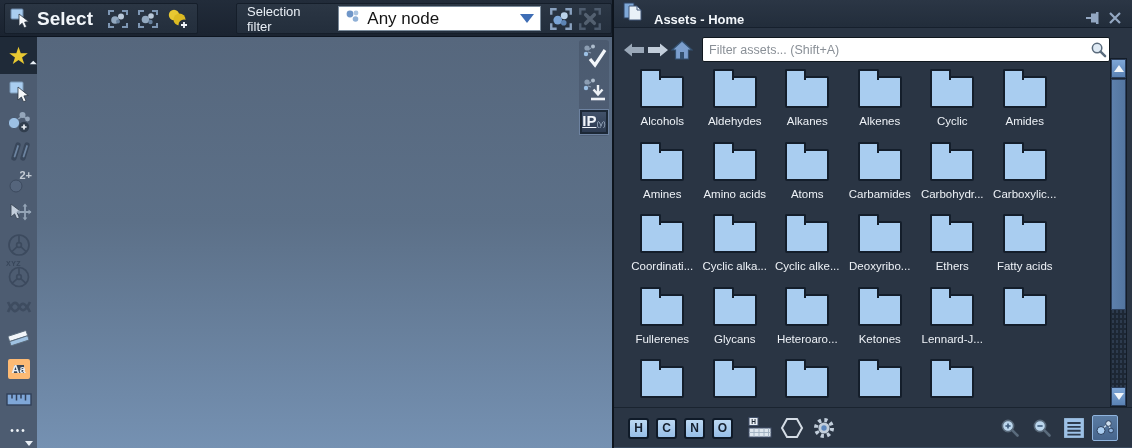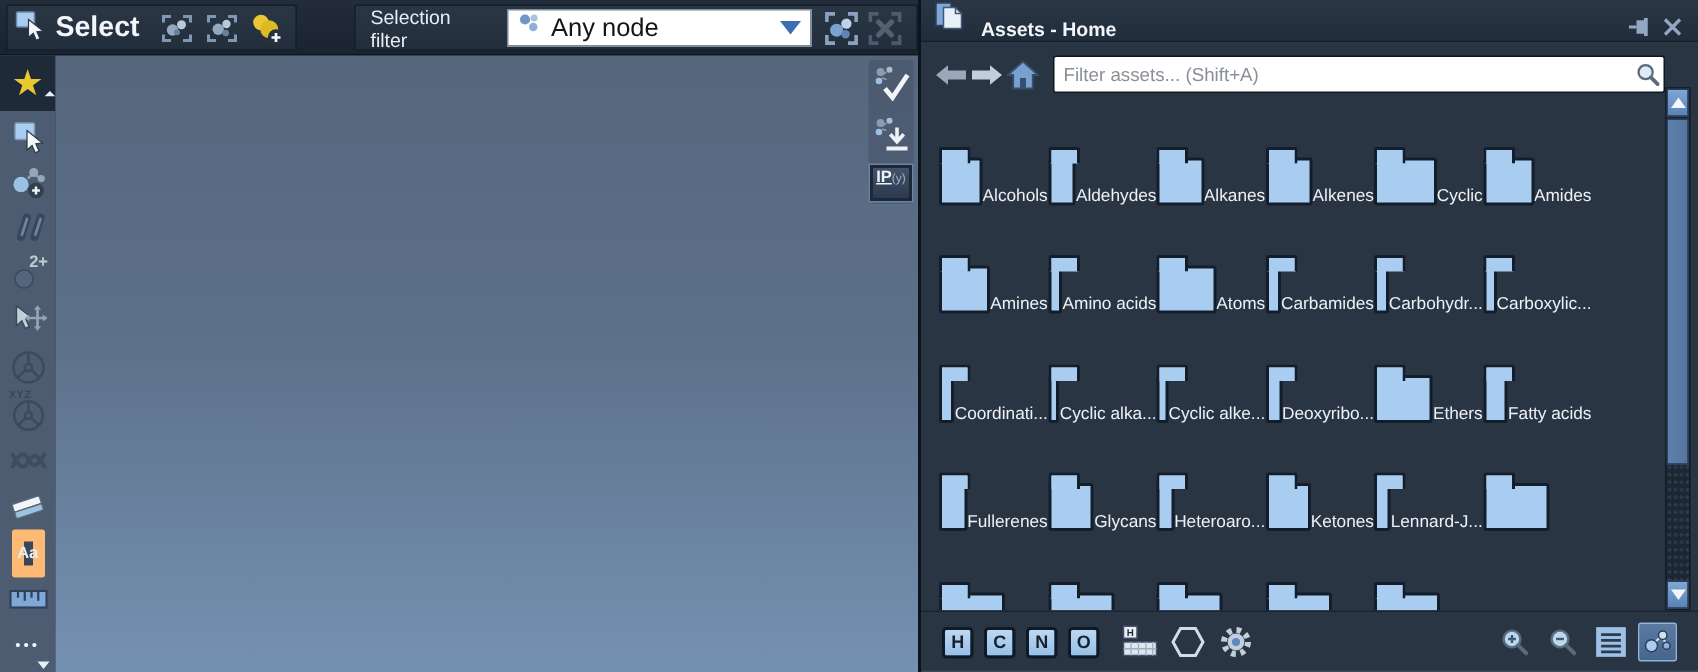--- a/index.html
+++ b/index.html
@@ -30,36 +30,36 @@
     justify-content:center; position:relative; cursor:pointer; }
   #star-slot .star { color:#e9c932; font-size:24px; line-height:24px; }
   .corner-arrow { position:absolute; right:3px; bottom:3px; width:0; height:0;
     border-left:5px solid transparent; border-top:5px solid transparent; border-bottom:5px solid #e8eef5;
     transform:rotate(-135deg); }
   .side-tool { width:37px; height:31px; display:flex; align-items:center; justify-content:center;
     cursor:pointer; position:relative; }
   .charge-txt { color:#55657c; font-size:11px; font-weight:bold; position:absolute; top:2px; right:5px;
     color:#e1e7ee; opacity:.8;}
   .xyz-txt { position:absolute; top:0px; left:6px; font-size:7px; color:#38465a; font-weight:bold; letter-spacing:.5px;}
-  .aa-box { width:22px; height:32px; border:8px solid #fdba74; background:#3a4758; color:#e8eef5;
+  .aa-box { width:22px; height:20px; border:6px solid #fdba74; background:#3a4758; color:#e8eef5;
     font-size:11px; font-weight:bold; display:flex; align-items:center; justify-content:center; border-radius:2px;}
   .more-dots { color:#f2f6fa; font-size:10px; letter-spacing:2px; }
   #sidebar-bottom-arrow { position:absolute; bottom:2px; right:4px; width:0; height:0;
     border-left:4px solid transparent; border-right:4px solid transparent; border-top:5px solid #e8eef5; }
 
   
   #canvas { position:absolute; left:37px; top:37px; width:575px; height:411px;
     background:linear-gradient(#56677d 0%, #5c7088 45%, #7591b2 100%); }
   #mini-toolbar { position:absolute; right:3px; top:3px; width:30px; padding:2px 0;
     background:rgba(25,35,52,.18); border-radius:3px; display:flex; flex-direction:column; align-items:center; gap:6px;}
   .mini-btn { width:28px; height:28px; display:flex; align-items:center; justify-content:center; cursor:pointer;}
   #ip-button { width:28px; height:24px; background:linear-gradient(#42526a,#2c3a50);
     border:2px solid #1c2836; outline:1px solid #6d82a0; display:flex; align-items:baseline;
     justify-content:center; cursor:pointer; }
-  #ip-button .ip-main { color:#f0f4f9; font-size:11px; font-weight:bold;text-decoration:underline; }
+  #ip-button .ip-main { color:#f0f4f9; font-size:15px; font-weight:bold;text-decoration:underline; }
   #ip-button .ip-suffix { color:#9fb0c4; font-size:8px; }
 
   
   #assets-panel { position:absolute; left:612px; top:0; width:520px; height:448px;
     background:#2a3544; border-left:2px solid #0d141d; }
   #panel-title { position:absolute; left:0; top:0; width:100%; height:28px;
     background:linear-gradient(#2b3645,#222d3b); border-bottom:1px solid #16202d;
     display:flex; align-items:flex-end; }
   #panel-title .title-text { color:#f2f6fa; font-size:13px; font-weight:bold; margin-left:10px; flex:1; }
   .title-icon-btn { width:18px; height:18px; margin-right:4px; display:flex; align-items:center;
@@ -69,21 +69,21 @@
   #search-box { position:relative; margin-left:8px; width:408px; height:25px; background:#fff;
     border:1px solid #10181f; border-radius:2px; display:flex; align-items:center; }
   #search-input { flex:1; border:none; outline:none; background:transparent; font-size:12.5px;
     color:#222; padding:0 6px; font-family:"Liberation Sans",sans-serif; }
   #search-input::placeholder { color:#8a9097; }
   #search-icon-slot { width:22px; display:flex; justify-content:center; }
 
   
   #folder-grid { position:absolute; left:12px; top:64px; width:436px; height:343px; overflow:hidden;
     display:grid; grid-template-columns:repeat(6,72.5px); grid-auto-rows:72.5px; }
-  .fcell { display:flex; flex-direction:row; align-items:flex-end; cursor:pointer; }
+  .fcell { display:flex; flex-direction:column; align-items:center; cursor:pointer; }
   .folder { width:44px; height:32px; background:#a9cdf0; border:2px solid #141e2b; border-radius:2px;
     margin-top:12px; position:relative; }
   .folder::before { content:""; position:absolute; top:-9px; left:-2px; width:17px; height:9px;
     background:#a9cdf0; border:2px solid #141e2b; border-bottom:none; border-radius:2px 2px 0 0; }
   .flabel { margin-top:7px; font-size:11.5px; color:#edf1f6; white-space:nowrap; }
 
   
   #vscrollbar { position:absolute; right:5px; top:58px; width:17px; height:349px;
     background:#1d2734;
     background-image:radial-gradient(#2d3b4e 1px, transparent 1.2px); background-size:4px 5px;

